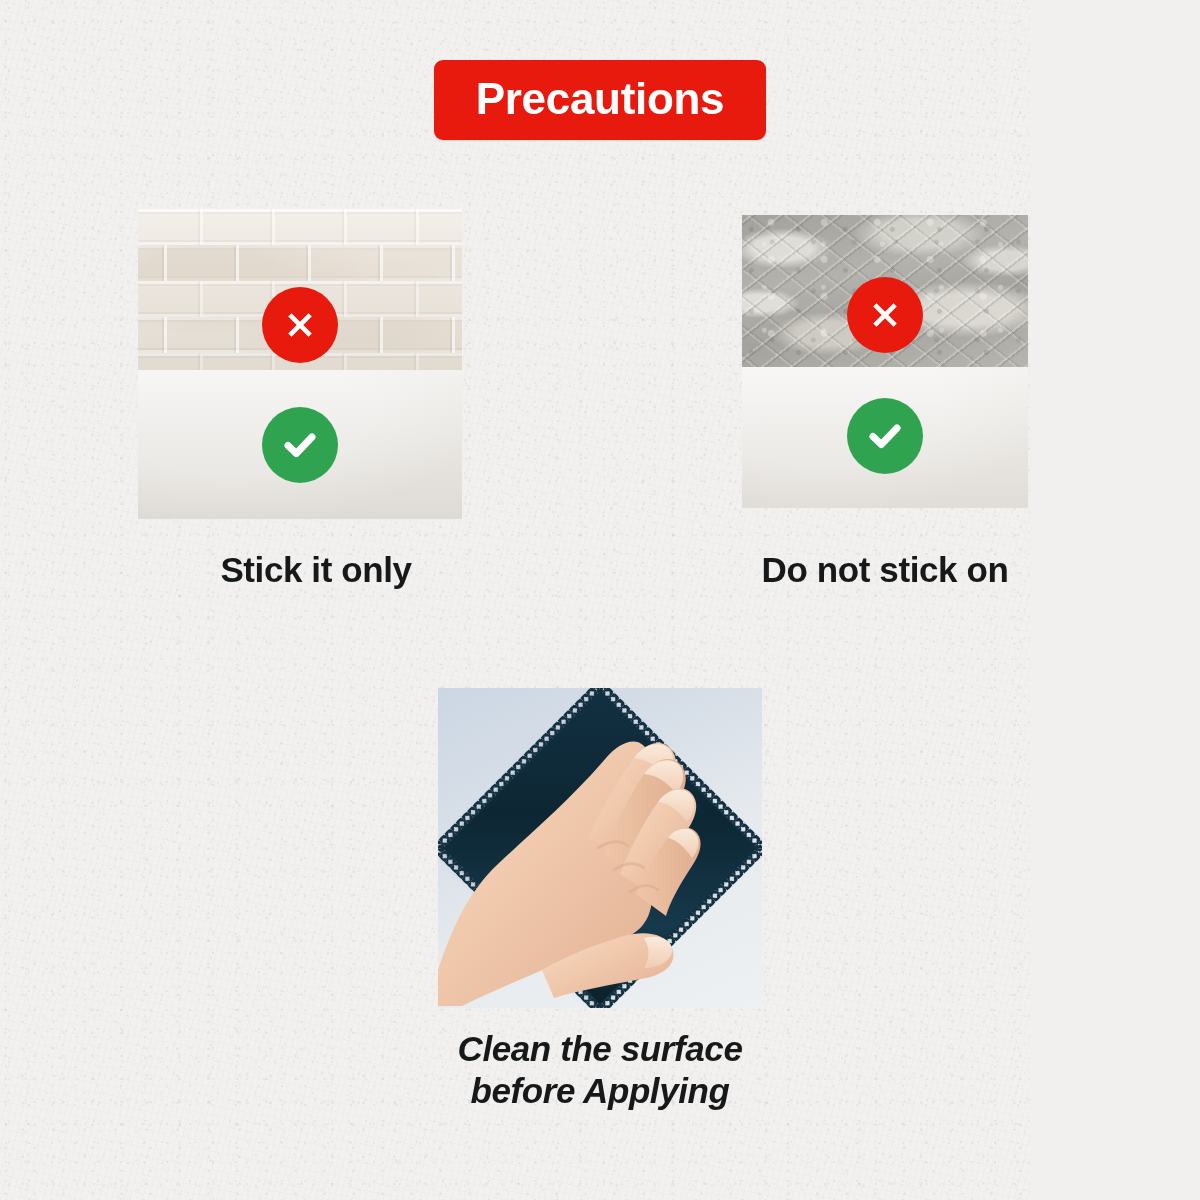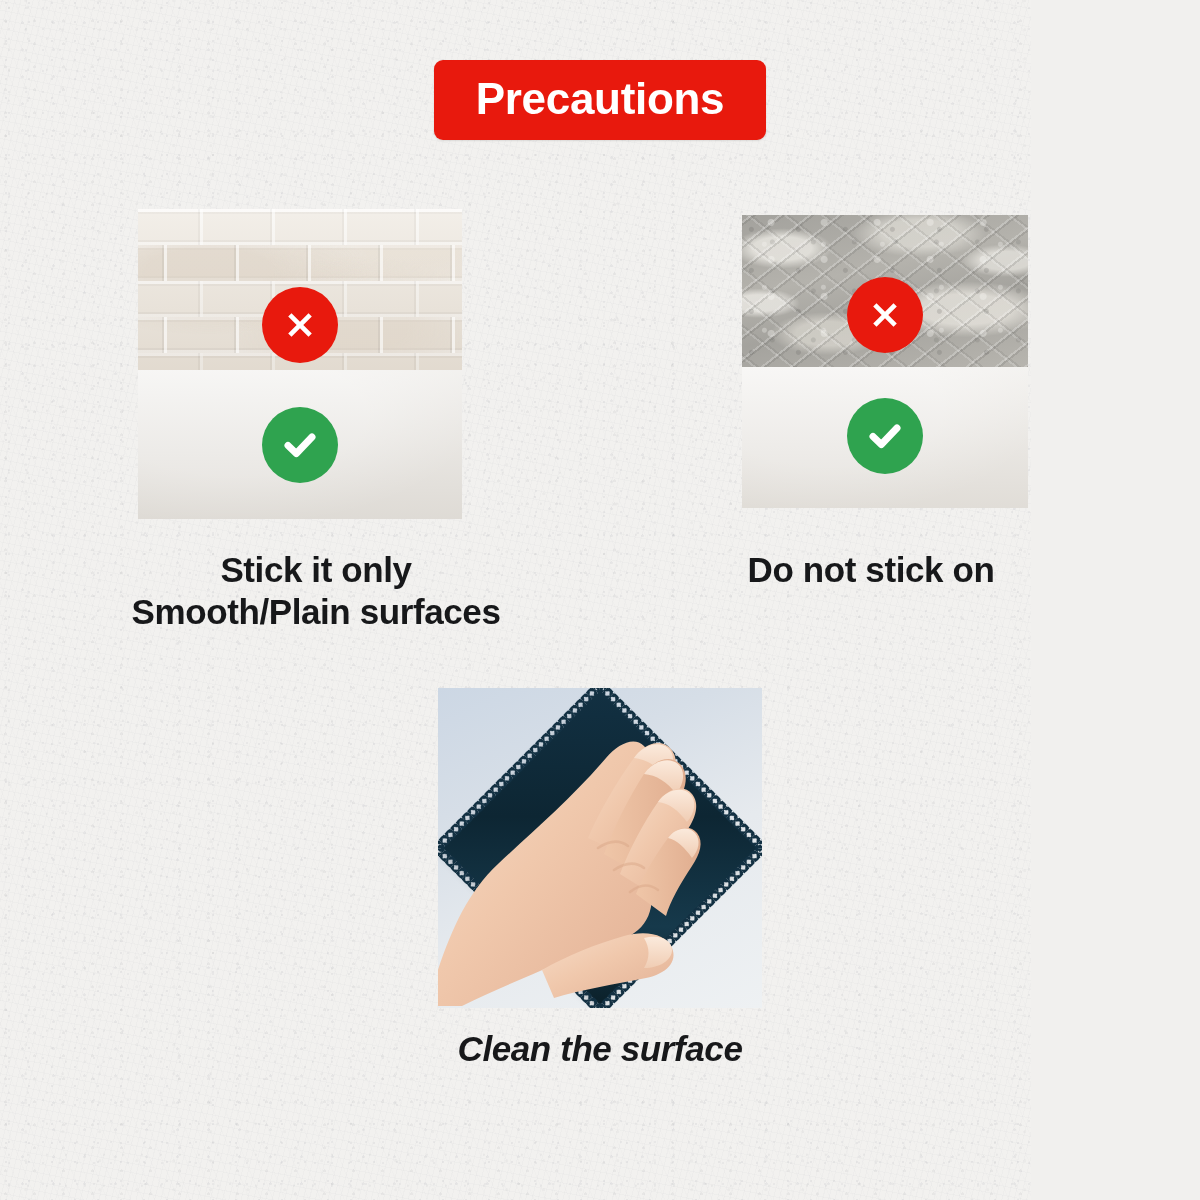--- a/index.html
+++ b/index.html
@@ -264,21 +264,21 @@
     color: #17181a;
     font-size: 35px;
     font-weight: bold;
     line-height: 1.20;
     letter-spacing: -.4px;
     z-index: 3;
   }
   .caption .line { display: block; white-space: nowrap; }
 
   #caption-left   { left: 16px;   top: 549px;  width: 600px; }
-  #caption-right  { left: 591px; top: 549px; width: 560px; }
+  #caption-right  { left: 605px; top: 549px; width: 560px; }
   #caption-bottom { left: 300px; top: 1028px; width: 600px; font-style: italic; }
 </style>
 </head>
 <body>
 
 <div id="page">
 
   <div class="banner-wrap">
     <div class="banner">
       <span class="banner-text">Precautions</span>
@@ -304,21 +304,20 @@
         <svg width="42" height="42" viewBox="0 0 42 42" aria-hidden="true">
           <path d="M9 21.5 L17.3 29.5 L33 13" fill="none" stroke="#FFFFFF" stroke-width="7" stroke-linecap="round" stroke-linejoin="round"></path>
         </svg>
       </div>
 
     </div>
   </div>
 
   <div class="caption" id="caption-left">
     <span class="line">Stick it only</span>
-    <span class="line">Smooth/Plain surfaces</span>
   </div>
 
   <div class="card card-right">
     <div class="photo">
 
       <div class="half half-top tex-moist"></div>
 
       <div class="half half-bottom tex-smooth"></div>
 
       <div class="badge red">
@@ -405,15 +404,16 @@
           <path d="M176 182 C 188 174, 198 174, 206 180"></path>
           <path d="M192 204 C 202 196, 212 196, 220 202"></path>
         </g>
       </svg>
 
     </div>
   </div>
 
   <div class="caption" id="caption-bottom">
     <span class="line">Clean the surface</span>
+    <span class="line">before Applying</span>
   </div>
 
 </div>
 
 </body></html>

